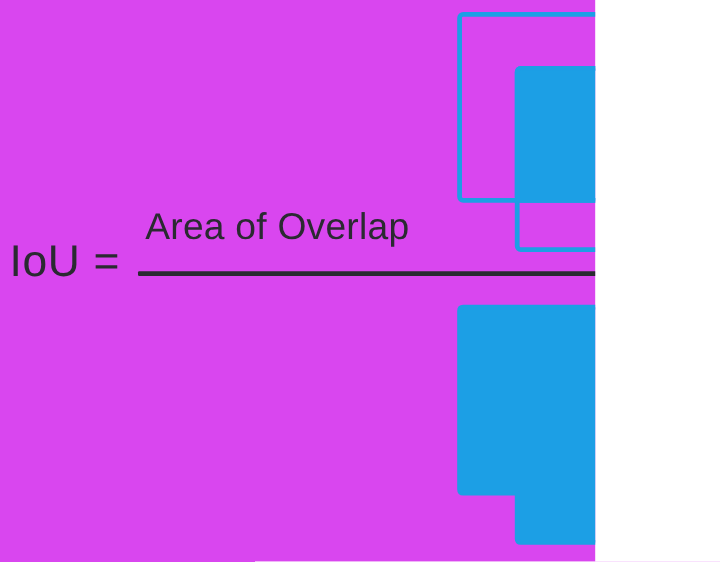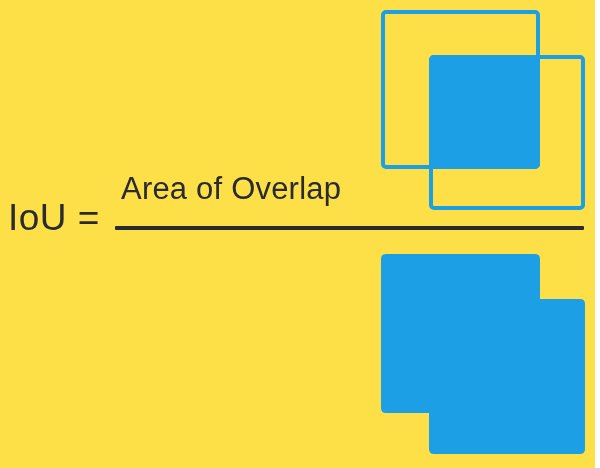--- a/index.html
+++ b/index.html
@@ -84,21 +84,21 @@
   .diagram svg {
     display: block;
     width: 100%;
     height: 100%;
     overflow: visible;
   }
 </style>
 </head>
 <body>
 
-<div id="stage" style="width: 595px; height: 468px; background: #fde047;">
+<div id="stage" style="width: 496px; height: 468px; background: #d946ef;">
 
   <div class="formula-label" style="color: rgb(42, 42, 49);">IoU =</div>
 
   <div class="fraction">
     <div class="fraction-numerator" style="color: rgb(42, 42, 49);">Area of Overlap</div>
     <div class="fraction-bar" style="background: rgb(42, 42, 49);"></div>
   </div>
 
   <div class="diagram" id="overlap-diagram">
     <svg viewBox="0 0 216 212" xmlns="http://www.w3.org/2000/svg">

